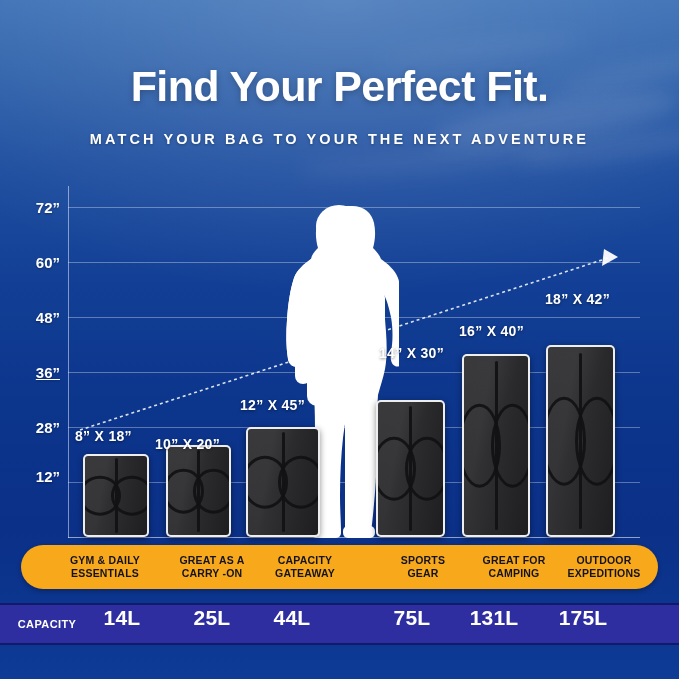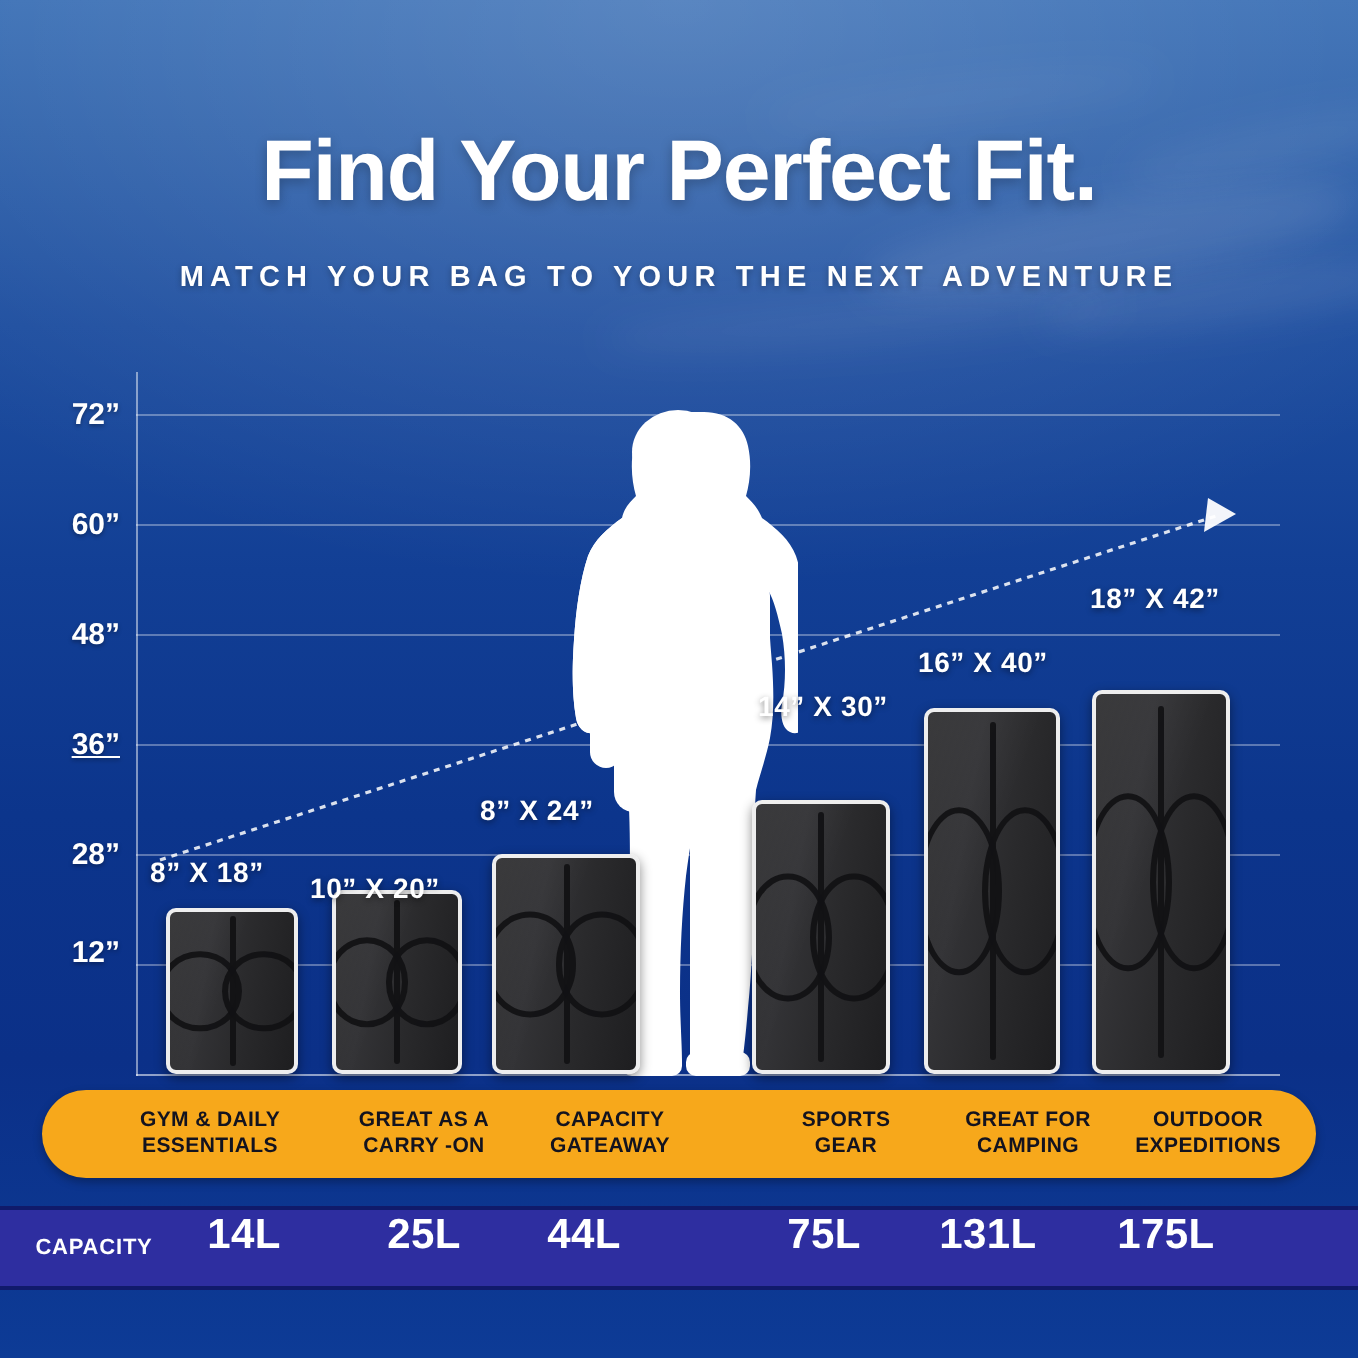--- a/index.html
+++ b/index.html
@@ -212,21 +212,21 @@
     </div>
     <div class="bag" style="left:546px;top:345px;width:69px;height:192px;">
       <div class="sheen"></div>
       <div class="arcL"></div>
       <div class="arcR"></div>
       <div class="zip"></div>
     </div>
 
     <div class="sizelabel" style="left:75px;top:428px;">8” X 18”</div>
     <div class="sizelabel" style="left:155px;top:400px;margin-top:36px;">10” X 20”</div>
-    <div class="sizelabel" style="left:240px;top:397px;">8” X 24”</div>
+    <div class="sizelabel" style="left:240px;top:397px;">12” X 45”</div>
     <div class="sizelabel" style="left:379px;top:345px;">14” X 30”</div>
     <div class="sizelabel" style="left:459px;top:323px;">16” X 40”</div>
     <div class="sizelabel" style="left:545px;top:291px;">18” X 42”</div>
   </div>
 
   <div class="usebar">
     <div class="usecell" style="left:24px;width:120px;">
       <span>
         <span>GYM &amp; DAILY</span><br>
         <span>ESSENTIALS</span>

